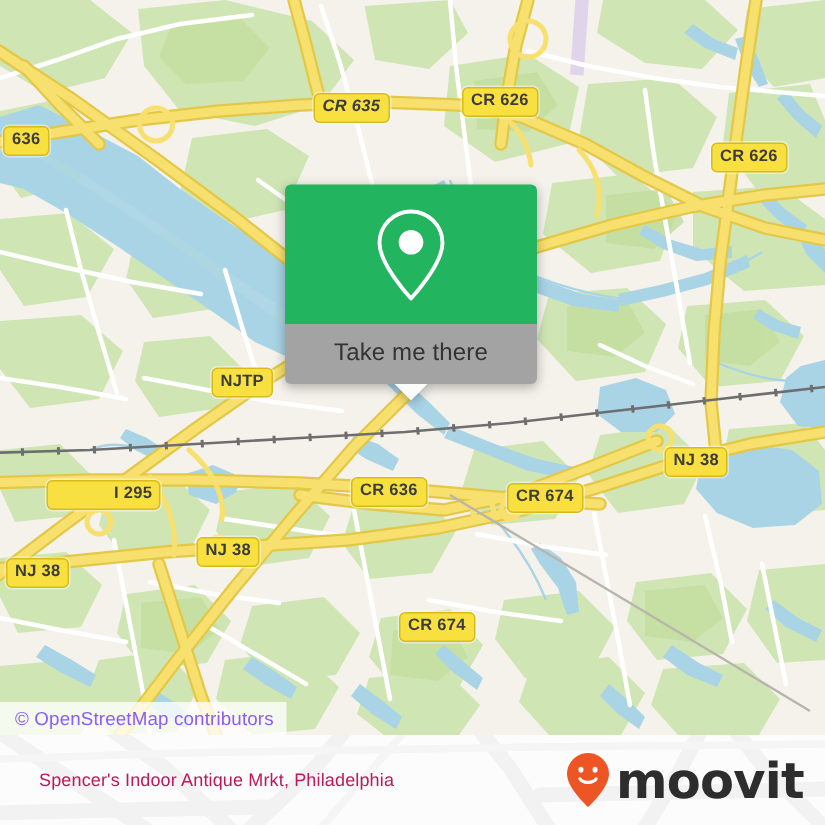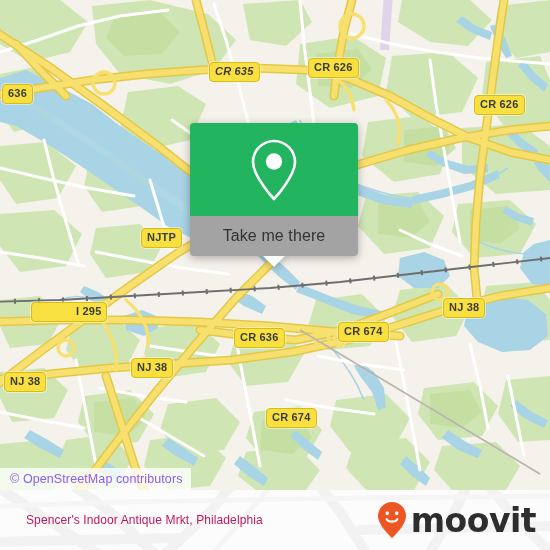--- a/index.html
+++ b/index.html
@@ -321,24 +321,24 @@
         <g>
           <path d="M300,330 L360,366 L420,402 L480,438 L540,474" stroke="#b9b5ad" stroke-width="1.6" fill="none"></path>
         </g>
       </g>
     </svg>
 
     <div class="shield" style="left:2px;top:84px;">636</div>
     <div class="shield" style="left:209px;top:62px;font-style:italic;">CR 635</div>
     <div class="shield" style="left:308px;top:58px;">CR 626</div>
     <div class="shield" style="left:474px;top:95px;">CR 626</div>
-    <div class="shield" style="left:141px;top:228px;">NJTP</div>
-    <div class="shield" style="left:31px;top:302px;padding-left:44px;">I 295</div>
+    <div class="shield" style="left:141px;top:245px;">NJTP</div>
+    <div class="shield" style="left:31px;top:320px;padding-left:44px;">I 295</div>
     <div class="shield" style="left:443px;top:298px;">NJ 38</div>
-    <div class="shield" style="left:234px;top:328px;">CR 636</div>
+    <div class="shield" style="left:234px;top:318px;">CR 636</div>
     <div class="shield" style="left:338px;top:322px;">CR 674</div>
     <div class="shield" style="left:4px;top:372px;">NJ 38</div>
     <div class="shield" style="left:131px;top:358px;">NJ 38</div>
     <div class="shield" style="left:266px;top:408px;">CR 674</div>
 
     <div class="popup">
       <div class="popup-head">
         <svg width="54" height="66" viewBox="0 0 54 66">
           <path d="M27,4 C15.4,4 6,13.4 6,25 C6,39.5 27,62 27,62 C27,62 48,39.5 48,25 C48,13.4 38.6,4 27,4 Z" fill="none" stroke="#ffffff" stroke-width="2.6" stroke-linejoin="round"></path>
           <circle cx="27" cy="24.5" r="8.2" fill="#ffffff"></circle>

